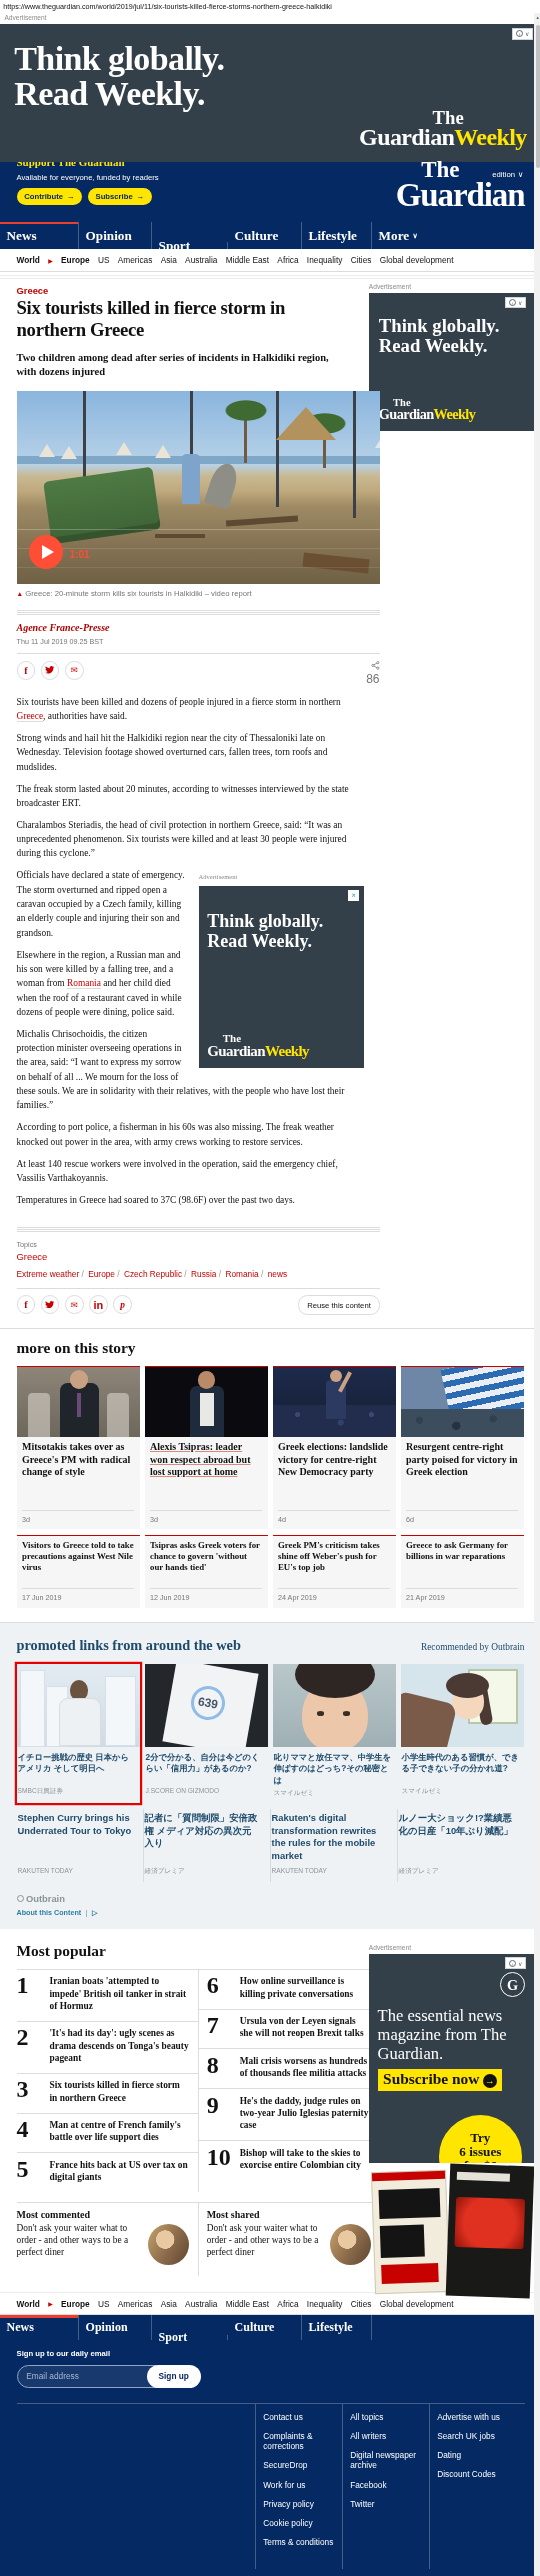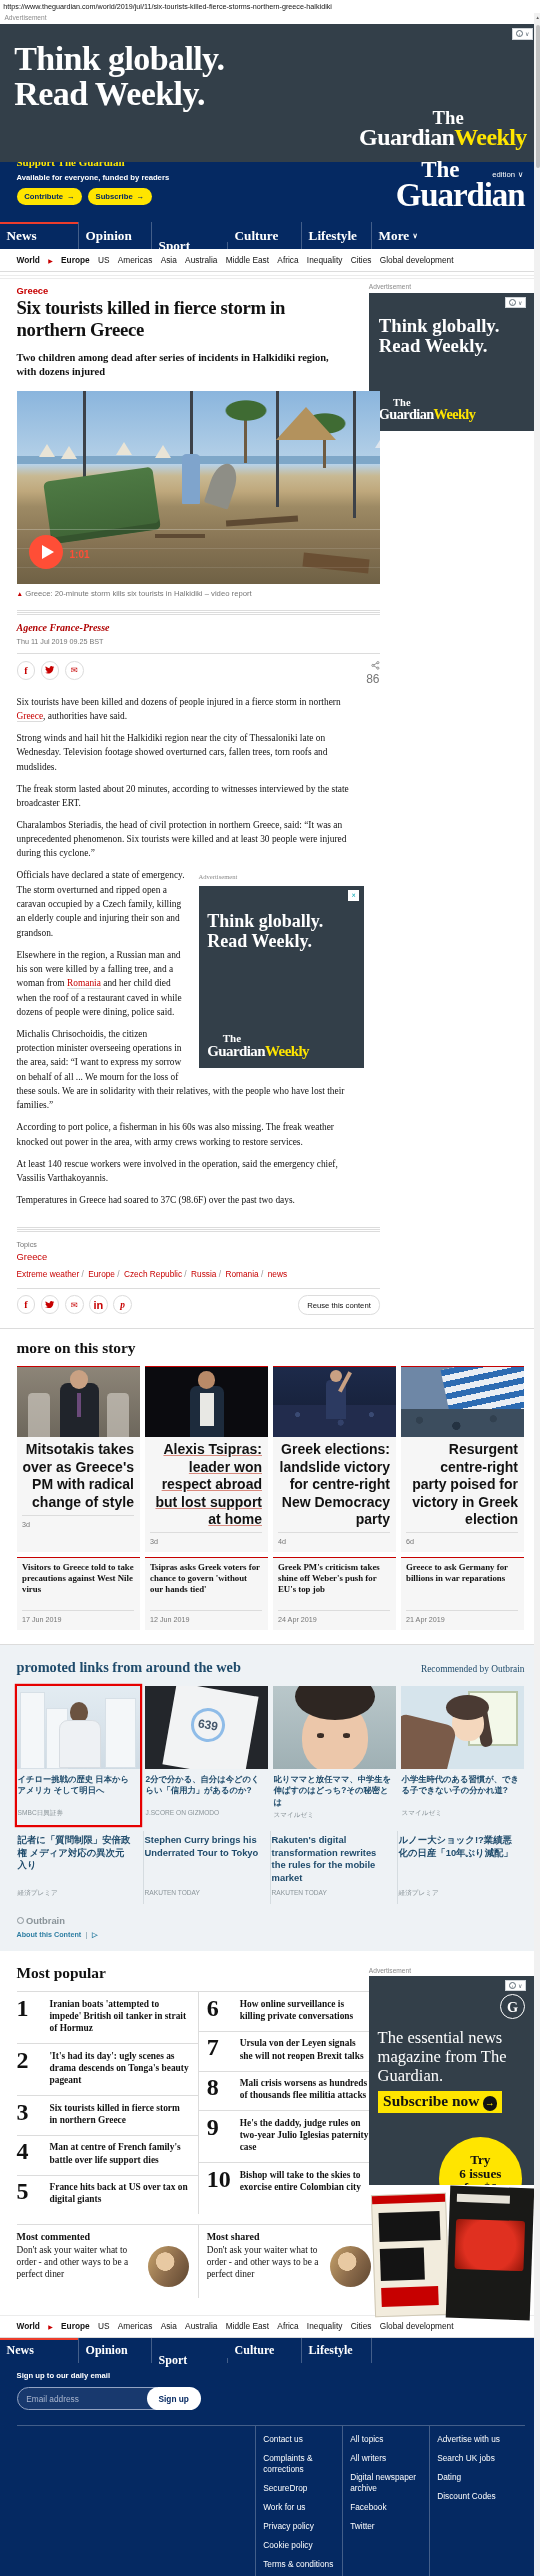--- a/index.html
+++ b/index.html
@@ -27,21 +27,21 @@
   .banner-logo .lmain { font-size:24px; letter-spacing:-0.6px; }
   .yellow { color:#ffe500; }
   .adinfo { position:absolute; top:3.9px; right:7.7px; background:#fff; color:#5c6a74; border:0.6px solid #cfd4d8;
             font-size:6px; padding:1.1px 2.8px; display:flex; gap:2.2px; align-items:center; }
   .adinfo .i { display:inline-block; width:7.2px; height:7.2px; border:0.6px solid #5c6a74; border-radius:50%; text-align:center; line-height:7.2px; font-size:5px; font-style:italic; font-family:"Liberation Serif",serif; }
 
   
   .header { position:relative; background:#052962; height:87px; color:#fff; }
   .frag { height:7.2px; overflow:hidden; }
   .frag span { display:block; margin:-6.6px 0 0 16.5px; color:#ffe500; font-weight:bold; font-size:11px; font-family:"Liberation Serif",serif; }
-  .tagline { margin:3.9px 0 0 16.5px; font-size:7.7px; font-weight:bold; }
+  .tagline { margin:3.9px 0 0 16.5px; font-size:7.7px; font-weight:normal; }
   .pills { margin:6px 0 0 16.5px; display:flex; gap:5.5px; }
   .pill { background:#ffe500; color:#052962; font-weight:bold; font-size:7.7px; border:none; border-radius:8.8px;
           padding:3.9px 7.7px; display:inline-flex; align-items:center; gap:3.9px; cursor:pointer; font-family:"Liberation Sans",sans-serif; }
   .glogo { position:absolute; top:-2.2px; right:16.5px; text-align:right; font-family:"Liberation Serif",serif; font-weight:bold; line-height:0.9; }
   .glogo .gthe { font-size:23px; margin-right:65px; }
   .glogo .gmain { font-size:33px; letter-spacing:-1.1px; }
   .edition { position:absolute; top:8px; right:17.6px; font-size:7.7px; color:#fff; display:flex; gap:2.8px; align-items:center; cursor:pointer;justify-content:center; }
   .nav { position:absolute; left:0; right:0; bottom:0; height:27px; display:flex; }
   .nav-item { position:relative; border-right:0.6px solid rgba(255,255,255,.25); display:flex; align-items:center; }
   .nav-item a { color:#fff; text-decoration:none; font-family:"Liberation Serif",serif; font-weight:bold; font-size:13.2px; padding:0 6.6px; display:flex; align-items:center; gap:3.3px;}
@@ -125,21 +125,21 @@
   .tags { font-size:8.3px; margin-bottom:8.8px; }
   .tags a { color:#c70000; text-decoration:none; }
   .tags .sep { color:#999; margin:0 2.2px; }
 
   
   .more { border-top:0.6px solid #dcdcdc; padding:10px 16.5px 14.3px; }
   h2.sechead { font-family:"Liberation Serif",serif; font-weight:bold; font-size:15.4px; margin-bottom:8.8px; }
   .cards { display:flex; gap:5px; }
   .card { width:123px; background:#f6f6f6; border-top:1.1px solid #c70000; cursor:pointer; }
   .cimg { height:70px; position:relative; overflow:hidden; }
-  .ctitle { padding:4.4px 5.5px 3.3px; font-family:Liberation Sans, sans-serif; font-weight:bold; font-size:14px; line-height:1.25; min-height:73px;text-align:right; }
+  .ctitle { padding:4.4px 5.5px 3.3px; font-family:Liberation Serif, serif; font-weight:bold; font-size:10px; line-height:1.25; min-height:73px; }
   .ctitle.u { text-decoration:underline; text-decoration-color:#d98a7e; }
   .cage { margin:0 5.5px; padding:3.9px 0 5.5px; font-size:7.2px; color:#767676; border-top:0.6px solid #dcdcdc; }
   .tcards { display:flex; gap:5px; margin-top:5.5px; }
   .tcard { width:123px; background:#f6f6f6; border-top:1.1px solid #c70000; padding:4.4px 5.5px 0; cursor:pointer; }
   .ttitle { font-family:"Liberation Serif",serif; font-weight:bold; font-size:8.8px; line-height:1.25; min-height:48px; }
   .tdate { font-size:7.2px; color:#767676; border-top:0.6px solid #dcdcdc; padding:3.9px 0 5.5px; }
   
   .simg1 { position:absolute; inset:0; background:linear-gradient(#8d8578,#6d675c); }
   .simg1 .fig { position:absolute; left:43px; top:16.5px; width:39px; height:54px; background:#20242b; border-radius:7.7px 7.7px 0 0; }
   .simg1 .head { position:absolute; left:53px; top:3.3px; width:18.7px; height:18.7px; border-radius:50%; background:#c9a183; }
@@ -604,26 +604,26 @@
             <div class="ghair"></div>
             <div class="shoulder"></div>
       </div>
         </div>
       <div class="ptitle">小学生時代のある習慣が、できる子できない子の分かれ道?</div>
       <div class="psource">スマイルゼミ</div>
     </div>
   </div>
   <div class="ptrow">
     <div class="ptcard">
+      <div class="pttitle">Stephen Curry brings his Underrated Tour to Tokyo</div>
+      <div class="ptsource">RAKUTEN TODAY</div>
+    </div>
+    <div class="ptcard">
       <div class="pttitle">記者に「質問制限」安倍政権 メディア対応の異次元入り</div>
       <div class="ptsource">経済プレミア</div>
-    </div>
-    <div class="ptcard">
-      <div class="pttitle">Stephen Curry brings his Underrated Tour to Tokyo</div>
-      <div class="ptsource">RAKUTEN TODAY</div>
     </div>
     <div class="ptcard">
       <div class="pttitle">Rakuten's digital transformation rewrites the rules for the mobile market</div>
       <div class="ptsource">RAKUTEN TODAY</div>
     </div>
     <div class="ptcard">
       <div class="pttitle">ルノー大ショック!?業績悪化の日産「10年ぶり減配」</div>
       <div class="ptsource">経済プレミア</div>
     </div>
   </div>

